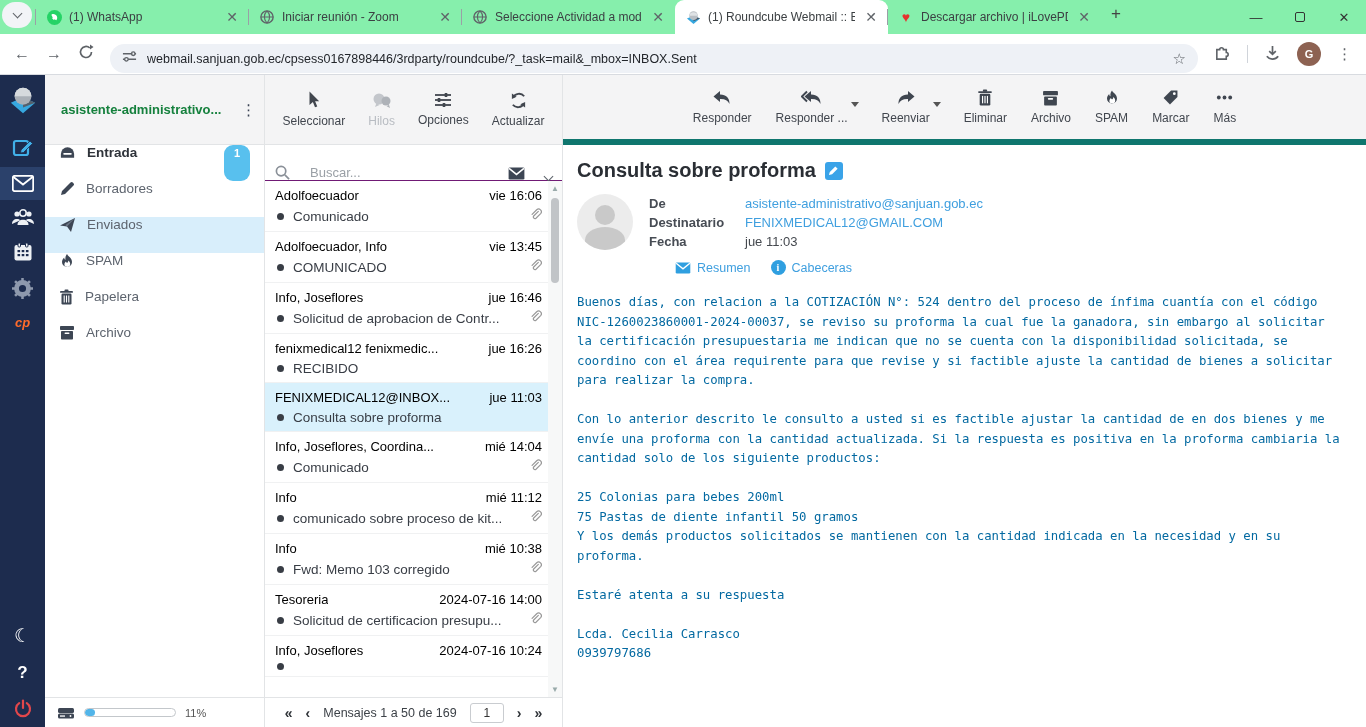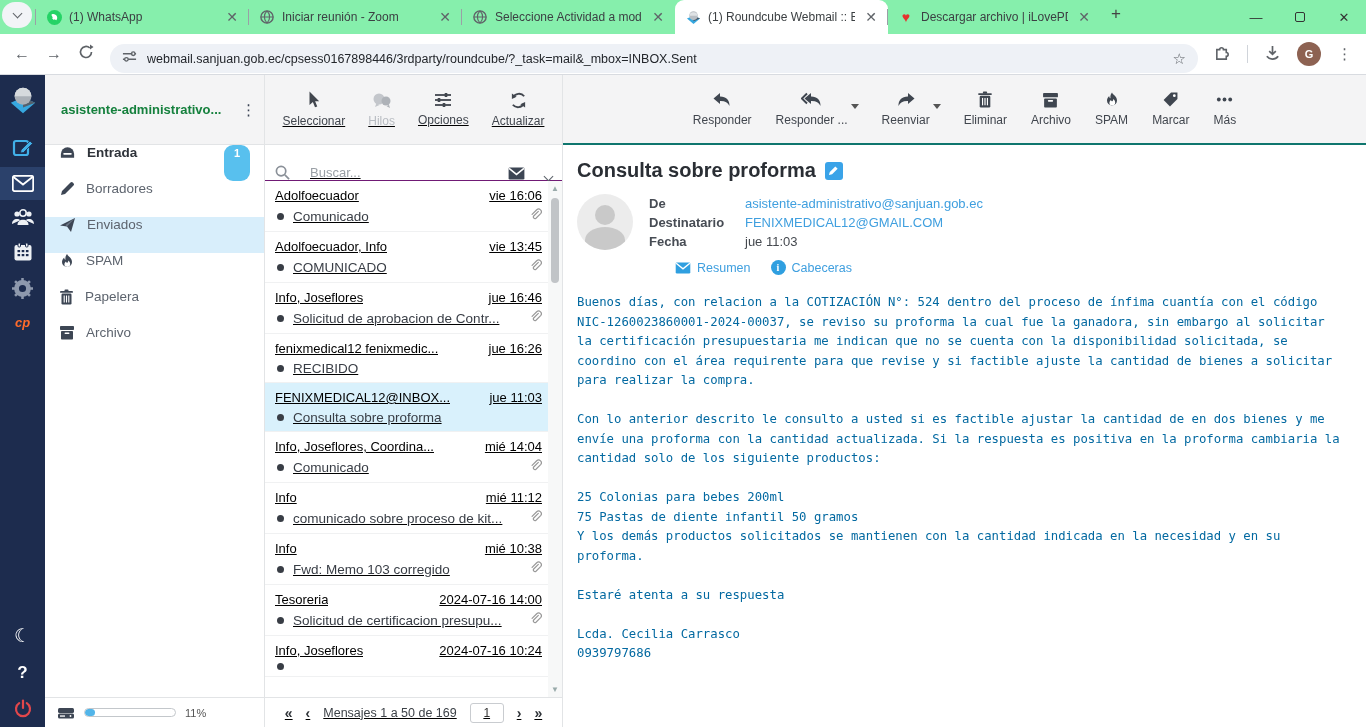--- a/index.html
+++ b/index.html
@@ -45,21 +45,21 @@
   .account-name { flex:1; font-weight:bold; font-size:13px; color:#15803d; white-space:nowrap; overflow:hidden; }
   .folder { height:36px; display:flex; gap:11px; padding:0 14px; font-size:13.5px; color:#5d646e; }
   .folder.selected { background:#d8eefb; }
   .folder.first { color:#2f333a; font-weight:bold; }
   .badge { margin-left:auto; background:#58c0ee; color:#fff; font-size:11px; font-weight:bold; padding:2px 10px; border-radius:9px; }
   .quota-row { margin-top:auto; height:30px; border-top:1px solid #e2e4e6; display:flex; align-items:center; gap:9px; padding:0 12px; }
   .quota-bar { width:92px; height:9px; border:1px solid #c3c7cb; border-radius:5px; overflow:hidden; background:#fff; }
   .quota-fill { height:100%; width:11%; background:#52b5e9; border-radius:5px; }
   .quota-label { font-size:11px; color:#555; }
 
-  .listcol { width:298px; border-right:1px solid #e2e4e6; display:flex; flex-direction:column; flex-shrink:0; background:#fff;text-decoration:underline; }
+  .listcol { width:298px; border-right:1px solid #e2e4e6; display:flex; flex-direction:column; flex-shrink:0; background:#fff; }
   .list-toolbar { height:70px; background:#f4f4f5; border-bottom:1px solid #e2e4e6; display:flex; align-items:center; justify-content:space-around; padding:0 6px; }
   .tbtn { display:flex; flex-direction:column; align-items:center; gap:5px; font-size:12px; color:#41464e; }
   .tbtn.disabled { color:#b8bcc2; }
   .search-row { height:36px; border-bottom:1px solid #701a75; display:flex; align-items:flex-end; gap:20px; padding:0 10px; }
   .search-input { flex:1; border:none; outline:none; font-size:13px; color:#333; background:transparent; font-family:"Liberation Sans",sans-serif; }
   .search-input::placeholder { color:#9aa0a6; }
   .msglist { flex:1; overflow:hidden; position:relative; padding-right:14px; }
   .msg-row { padding:7px 6px 6px 10px; border-bottom:1px solid #f0f1f2; }
   .msg-row.selected { background:#d9f1fc; }
   .msg-l1 { display:flex; justify-content:space-between; font-size:13px; color:#000000; }
@@ -69,21 +69,21 @@
   .msg-subj { white-space:nowrap; overflow:hidden; flex:1; }
   .clip { margin-left:auto; flex-shrink:0; }
   .scrollbar { position:absolute; right:0; top:0; bottom:0; width:14px; background:#f7f8f8; display:flex; flex-direction:column; align-items:center; }
   .sb-arrow { font-size:8px; color:#9aa; padding:3px 0; }
   .sb-thumb { width:8px; height:85px; background:#c1c4c7; border-radius:4px; margin-top:2px; }
   .list-footer { height:30px; border-top:1px solid #e2e4e6; display:flex; align-items:center; justify-content:center; gap:13px; font-size:12.5px; color:#3d4248; }
   .pg-arrow { font-weight:bold; color:#2f3338; font-size:14px; }
   .pg-box { width:34px; height:20px; border:1px solid #c9ccd0; border-radius:3px; display:flex; align-items:center; justify-content:center; font-size:12px; color:#333; background:#fff; }
 
   .mailcol { flex:1; display:flex; flex-direction:column; background:#fff; min-width:0; }
-  .mail-toolbar { height:70px; background:#f4f4f5; border-bottom:2px solid #0f766e; display:flex; align-items:center; justify-content:center; gap:24px; }
+  .mail-toolbar { height:70px; background:#f4f4f5; border-bottom:6px solid #0f766e; display:flex; align-items:center; justify-content:center; gap:24px; }
   .mbtn { display:flex; flex-direction:column; align-items:center; gap:5px; font-size:12px; color:#41464e; position:relative; }
   .caret { position:absolute; right:-11px; top:12px; width:0; height:0; border-left:4px solid transparent; border-right:4px solid transparent; border-top:5px solid #555; }
   .mbtn.w-caret { margin-right:10px; }
 
   .mail-body-wrap { flex:1; overflow:hidden; padding:14px 20px 0 14px; }
   .subject-row { display:flex; align-items:center; gap:9px; }
   .subject { font-size:20px; font-weight:bold; color:#2a2e34; }
   .edit-badge { width:18px; height:18px; background:#3aa3e8; border-radius:3px; display:flex; align-items:center; justify-content:center; }
   .hdr-block { display:flex; gap:16px; margin-top:12px; }
   .avatar-big { width:56px; height:56px; border-radius:50%; background:#ececec; overflow:hidden; position:relative; flex-shrink:0; }

